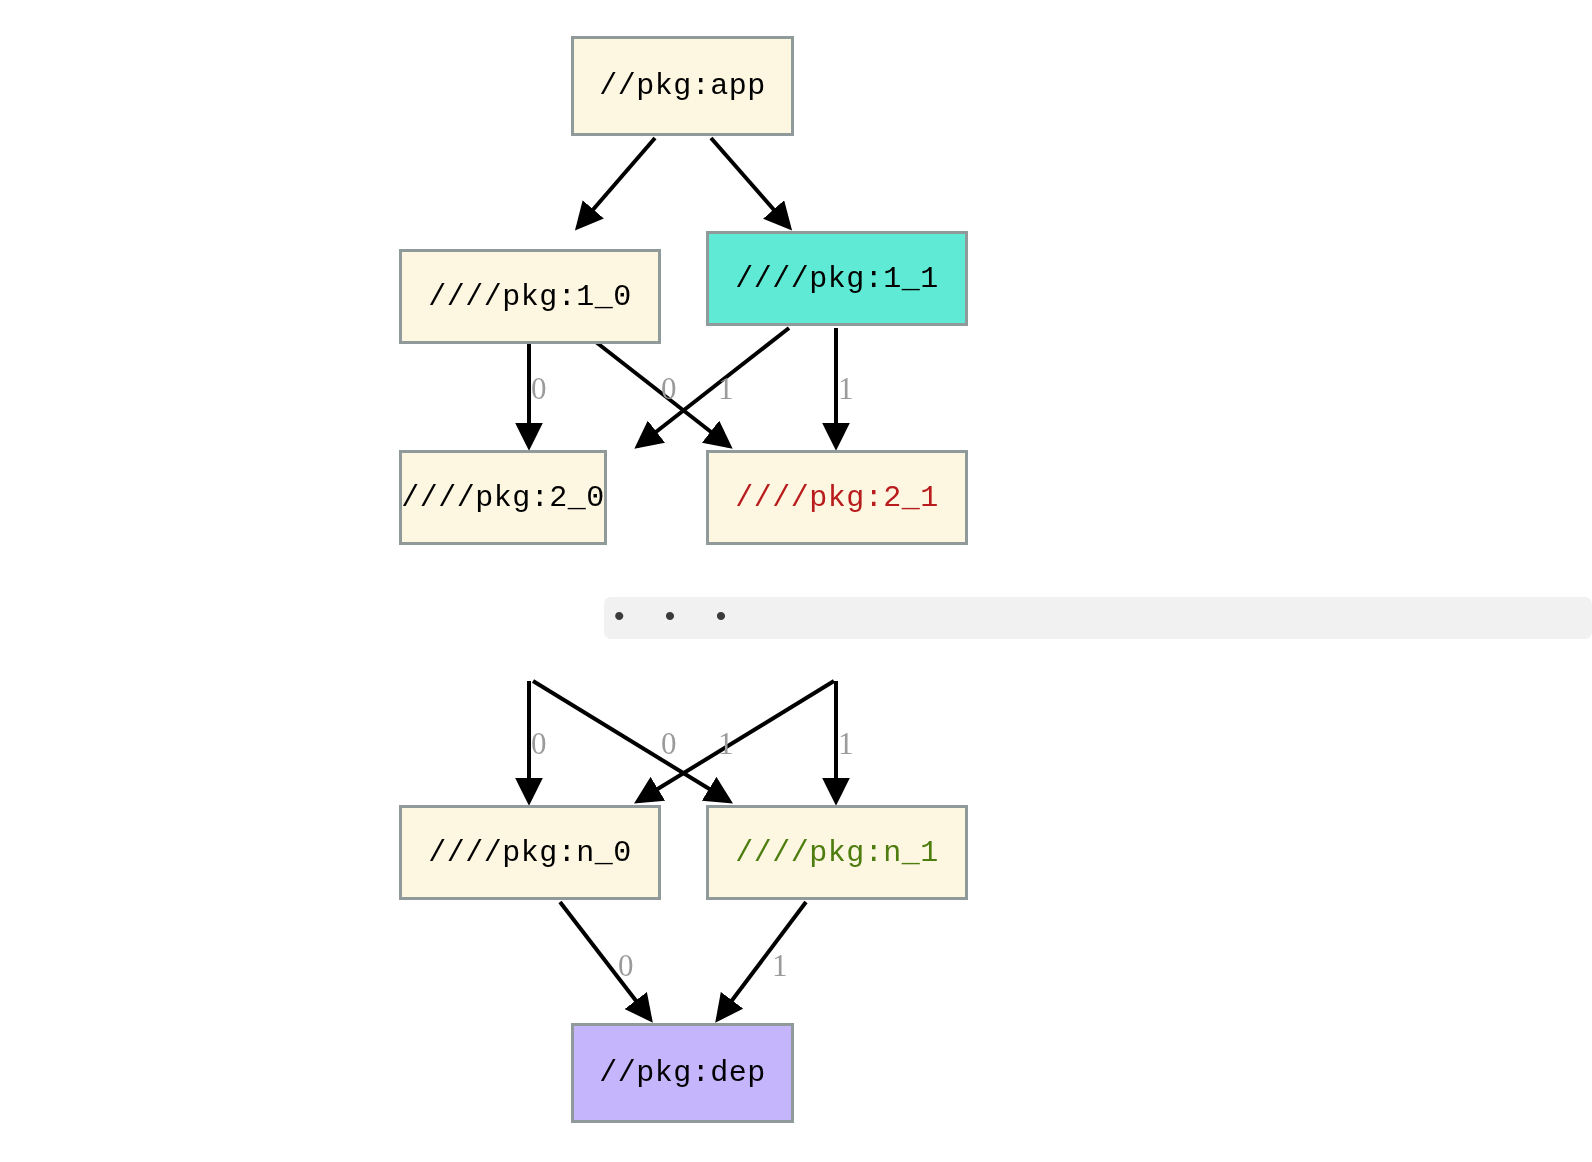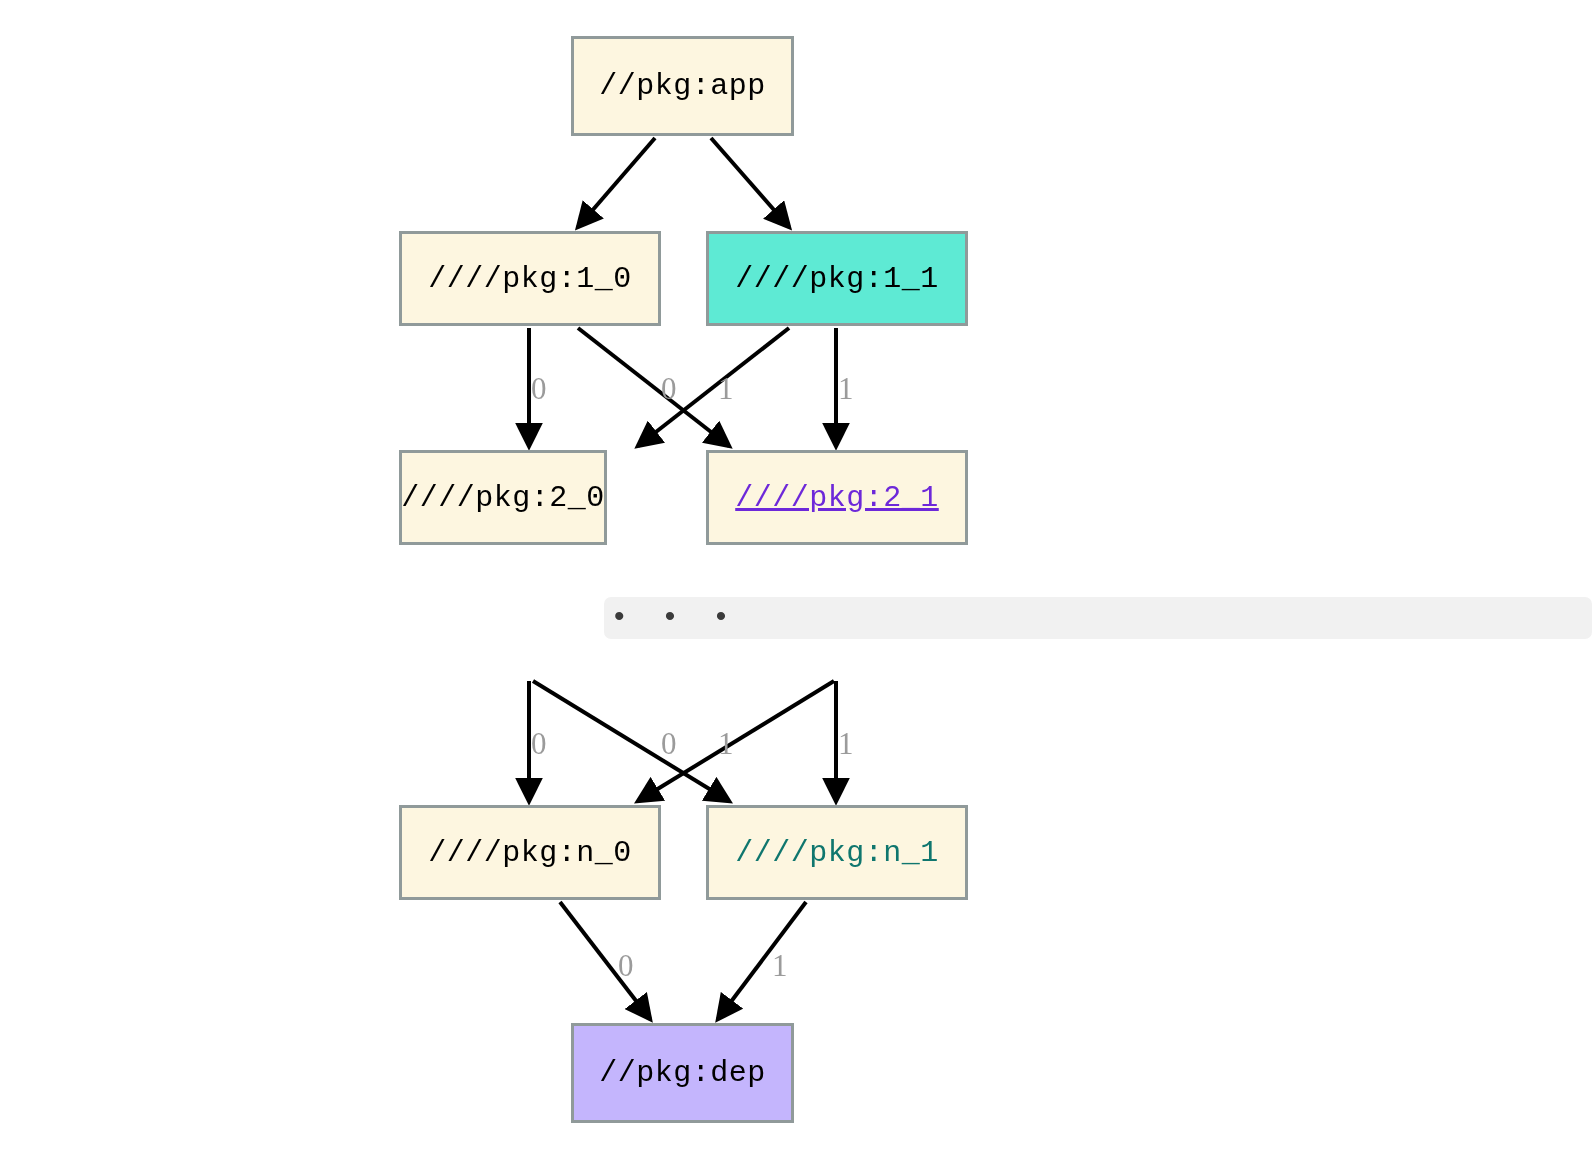--- a/index.html
+++ b/index.html
@@ -104,37 +104,37 @@
         <line x1="836" y1="681" x2="836" y2="801" stroke="#000000" stroke-width="4" marker-end="url(#arrow)"></line>
         <line x1="560" y1="902" x2="650" y2="1019" stroke="#000000" stroke-width="4" marker-end="url(#arrow)"></line>
         <line x1="806" y1="902" x2="718" y2="1019" stroke="#000000" stroke-width="4" marker-end="url(#arrow)"></line>
       </g>
   </svg>
 
   <div id="nodes-layer">
       <div class="node-box" style="left: 571px; top: 36px; width: 223px; height: 100px; background: rgb(253, 246, 224); border-color: rgb(144, 154, 154);">
         <span class="node-label" style="color: rgb(0, 0, 0);">//pkg:app</span>
       </div>
-      <div class="node-box" style="left: 399px; top: 231px; width: 262px; height: 95px; background: rgb(253, 246, 224); border-color: rgb(144, 154, 154);">
+      <div class="node-box" style="left: 399px; top: 249px; width: 262px; height: 95px; background: rgb(253, 246, 224); border-color: rgb(144, 154, 154);">
         <span class="node-label" style="color: rgb(0, 0, 0);">////pkg:1_0</span>
       </div>
       <div class="node-box" style="left: 706px; top: 231px; width: 262px; height: 95px; background: #5eead4; border-color: rgb(144, 154, 154); align-items: center;">
         <span class="node-label" style="color: rgb(0, 0, 0);">////pkg:1_1</span>
       </div>
       <div class="node-box" style="left: 399px; top: 450px; width: 208px; height: 95px; background: rgb(253, 246, 224); border-color: rgb(144, 154, 154);">
         <span class="node-label" style="color: rgb(0, 0, 0);">////pkg:2_0</span>
       </div>
       <div class="node-box" style="left: 706px; top: 450px; width: 262px; height: 95px; background: rgb(253, 246, 224); border-color: rgb(144, 154, 154);">
-        <span class="node-label" style="color: #6d28d9; text-decoration: underline;">////pkg:2_1</span>
+        <span class="node-label" style="color: #b91c1c;">////pkg:2_1</span>
       </div>
       <div class="node-box" style="left: 399px; top: 805px; width: 262px; height: 95px; background: rgb(253, 246, 224); border-color: rgb(144, 154, 154);">
         <span class="node-label" style="color: rgb(0, 0, 0); font-family: Liberation Mono, monospace;">////pkg:n_0</span>
       </div>
       <div class="node-box" style="left: 706px; top: 805px; width: 262px; height: 95px; background: rgb(253, 246, 224); border-color: rgb(144, 154, 154);">
-        <span class="node-label" style="color: #0f766e;">////pkg:n_1</span>
+        <span class="node-label" style="color: #4d7c0f;">////pkg:n_1</span>
       </div>
       <div class="node-box" style="left: 571px; top: 1023px; width: 223px; height: 100px; background: #c4b5fd; border-color: rgb(144, 154, 154);">
         <span class="node-label" style="color: rgb(0, 0, 0);">//pkg:dep</span>
       </div>
     </div>
   <div id="edge-labels-layer">
       <span class="edge-label" style="left: 531px; top: 371px; color: rgb(155, 155, 155);">0</span>
       <span class="edge-label" style="left: 661px; top: 371px; color: rgb(155, 155, 155);">0</span>
       <span class="edge-label" style="left: 718px; top: 371px; color: rgb(155, 155, 155);">1</span>
       <span class="edge-label" style="left: 838px; top: 371px; color: rgb(155, 155, 155);">1</span>

